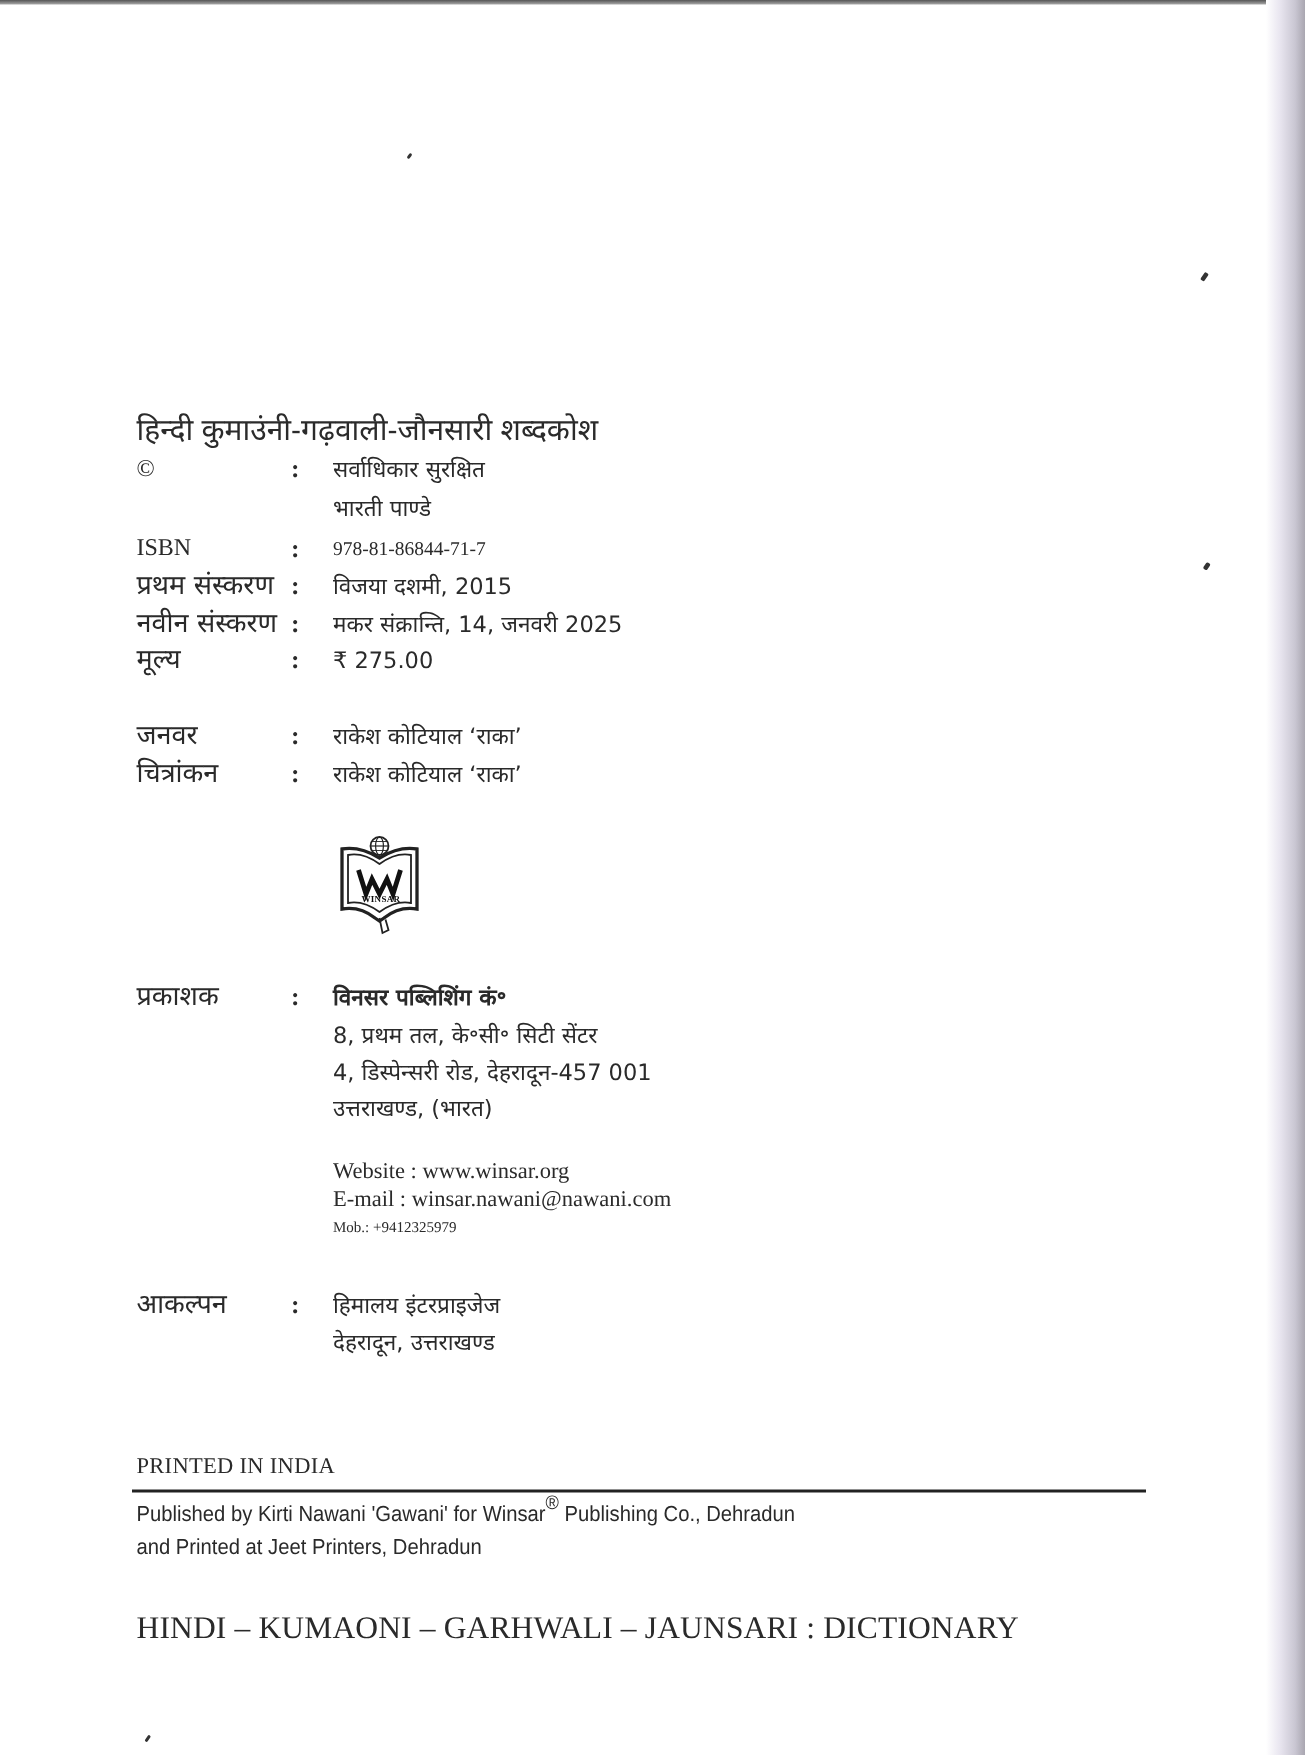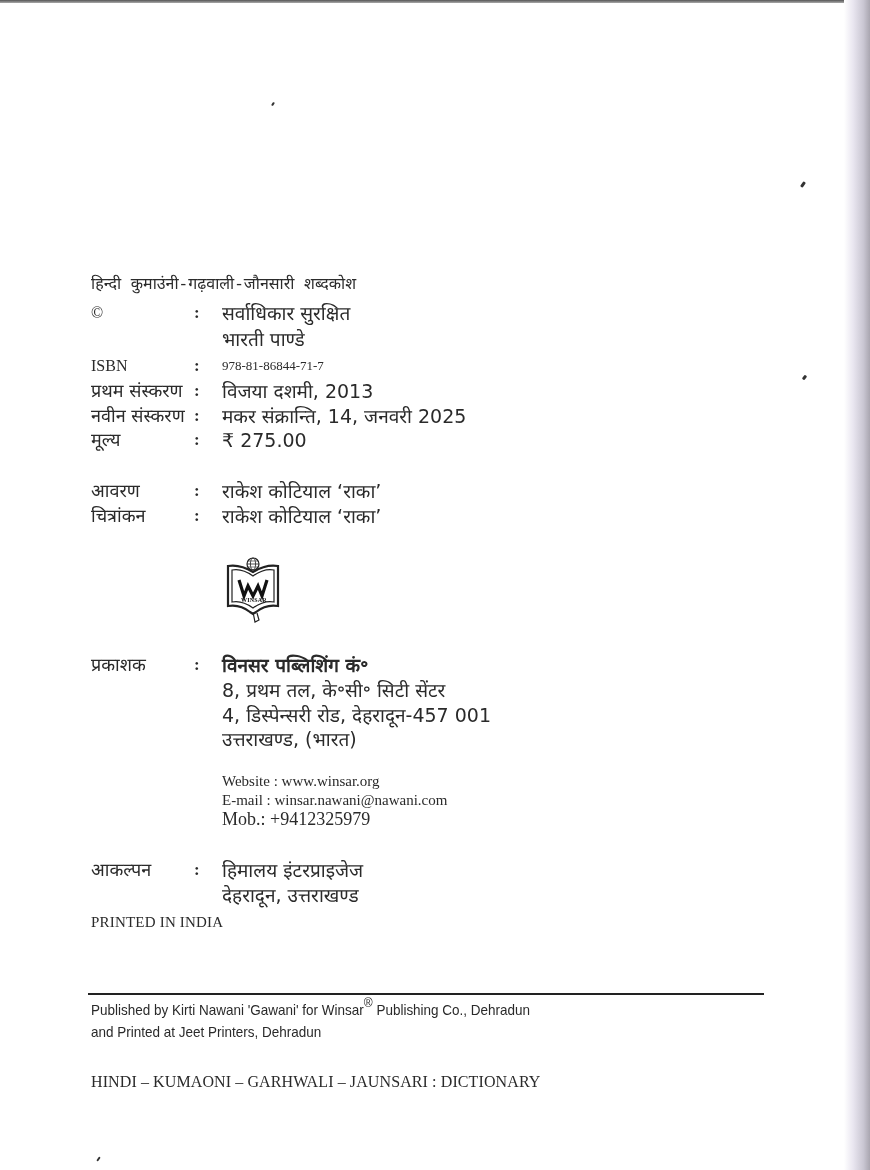--- a/index.html
+++ b/index.html
@@ -29,22 +29,22 @@
     }
     .speck {
       position: absolute;
       background: #333;
       border-radius: 1px;
       transform: rotate(-55deg);
     }
     .main-title {
       position: absolute;
       left: 91px; top: 272px;
-      font-family: Liberation Mono, monospace;
-      font-size: 16px;
+      font-family: Liberation Sans, sans-serif;
+      font-size: 20px;
       color: #2b2b2b;
     }
     .row {
       position: absolute;
       left: 91px;
       height: 22px;
       font-size: 16px;
       line-height: 22px;
       white-space: nowrap;
     }
@@ -62,42 +62,42 @@
       position: absolute;
       left: 103px;
       font-family: "Liberation Serif", serif;
       font-size: 17px;
       font-weight: bold;
     }
     .row .value {
       position: absolute;
       left: 131px;
       font-family: "DejaVu Sans", sans-serif;
-      font-size: 19px;
+      font-size: 15px;
     }
     .row .value.latin {
       font-family: "Liberation Serif", serif;
       font-size: 13px;
     }
     .row .value.bold {
       font-weight: bold;
     }
     .row .value.small-latin {
       font-family: "Liberation Serif", serif;
       font-size: 15px;
       margin-top: 20px;
     }
     .logo {
       position: absolute;
       left: 224px; top: 556px;
       width: 58px; height: 68px;
     }
     .printed-india {
       position: absolute;
-      left: 91px; top: 914px;
+      left: 91px; top: 970px;
       font-family: "Liberation Serif", serif;
       font-size: 15px;
       letter-spacing: 0.2px;
     }
     .rule {
       position: absolute;
       left: 88px; top: 993px;
       width: 676px; height: 2px;
       background: #222;
     }
@@ -112,21 +112,21 @@
     }
     .published-line sup {
       font-size: 13px;
       vertical-align: 8px;
       line-height: 0;
     }
     .english-title {
       position: absolute;
       left: 91px; top: 1073px;
       font-family: "Liberation Serif", serif;
-      font-size: 16px;
+      font-size: 21px;
       letter-spacing: 0.1px;
     }
   </style>
 </head>
 <body>
 
 <div class="page-top-edge"></div>
 <div class="page-right-shadow"></div>
 
 <div class="speck" style="left:271px;top:103px;width:4px;height:2px;"></div>
@@ -146,35 +146,35 @@
 </div>
 
 <div class="row" style="top:355px;">
   <span class="label latin">ISBN</span>
   <span class="colon">:</span>
   <span class="value latin">978-81-86844-71-7</span>
 </div>
 <div class="row" style="top:380px;">
   <span class="label">प्रथम संस्करण</span>
   <span class="colon">:</span>
-  <span class="value">विजया दशमी, 2013</span>
+  <span class="value">विजया दशमी, 2015</span>
 </div>
 <div class="row" style="top:405px;">
   <span class="label">नवीन संस्करण</span>
   <span class="colon">:</span>
   <span class="value">मकर संक्रान्ति, 14, जनवरी 2025</span>
 </div>
 <div class="row" style="top:429px;">
   <span class="label">मूल्य</span>
   <span class="colon">:</span>
   <span class="value">₹ 275.00</span>
 </div>
 
 <div class="row" style="top:480px;">
-  <span class="label">आवरण</span>
+  <span class="label">जनवर</span>
   <span class="colon">:</span>
   <span class="value">राकेश कोटियाल ‘राका’</span>
 </div>
 <div class="row" style="top:505px;">
   <span class="label">चित्रांकन</span>
   <span class="colon">:</span>
   <span class="value">राकेश कोटियाल ‘राका’</span>
 </div>
 
 <div class="logo">
@@ -210,21 +210,21 @@
 <div class="row" style="top:728px;">
   <span class="value">उत्तराखण्ड, (भारत)</span>
 </div>
 <div class="row" style="top:750px;">
   <span class="value small-latin">Website : www.winsar.org</span>
 </div>
 <div class="row" style="top:769px;">
   <span class="value small-latin">E-mail : winsar.nawani@nawani.com</span>
 </div>
 <div class="row" style="top:788px;">
-  <span class="value small-latin" style="font-size:18px;">Mob.:  +9412325979</span>
+  <span class="value small-latin" style="font-size:10px;">Mob.:  +9412325979</span>
 </div>
 
 <div class="row" style="top:859px;">
   <span class="label">आकल्पन</span>
   <span class="colon">:</span>
   <span class="value">हिमालय  इंटरप्राइजेज</span>
 </div>
 <div class="row" style="top:884px;">
   <span class="value">देहरादून, उत्तराखण्ड</span>
 </div>

